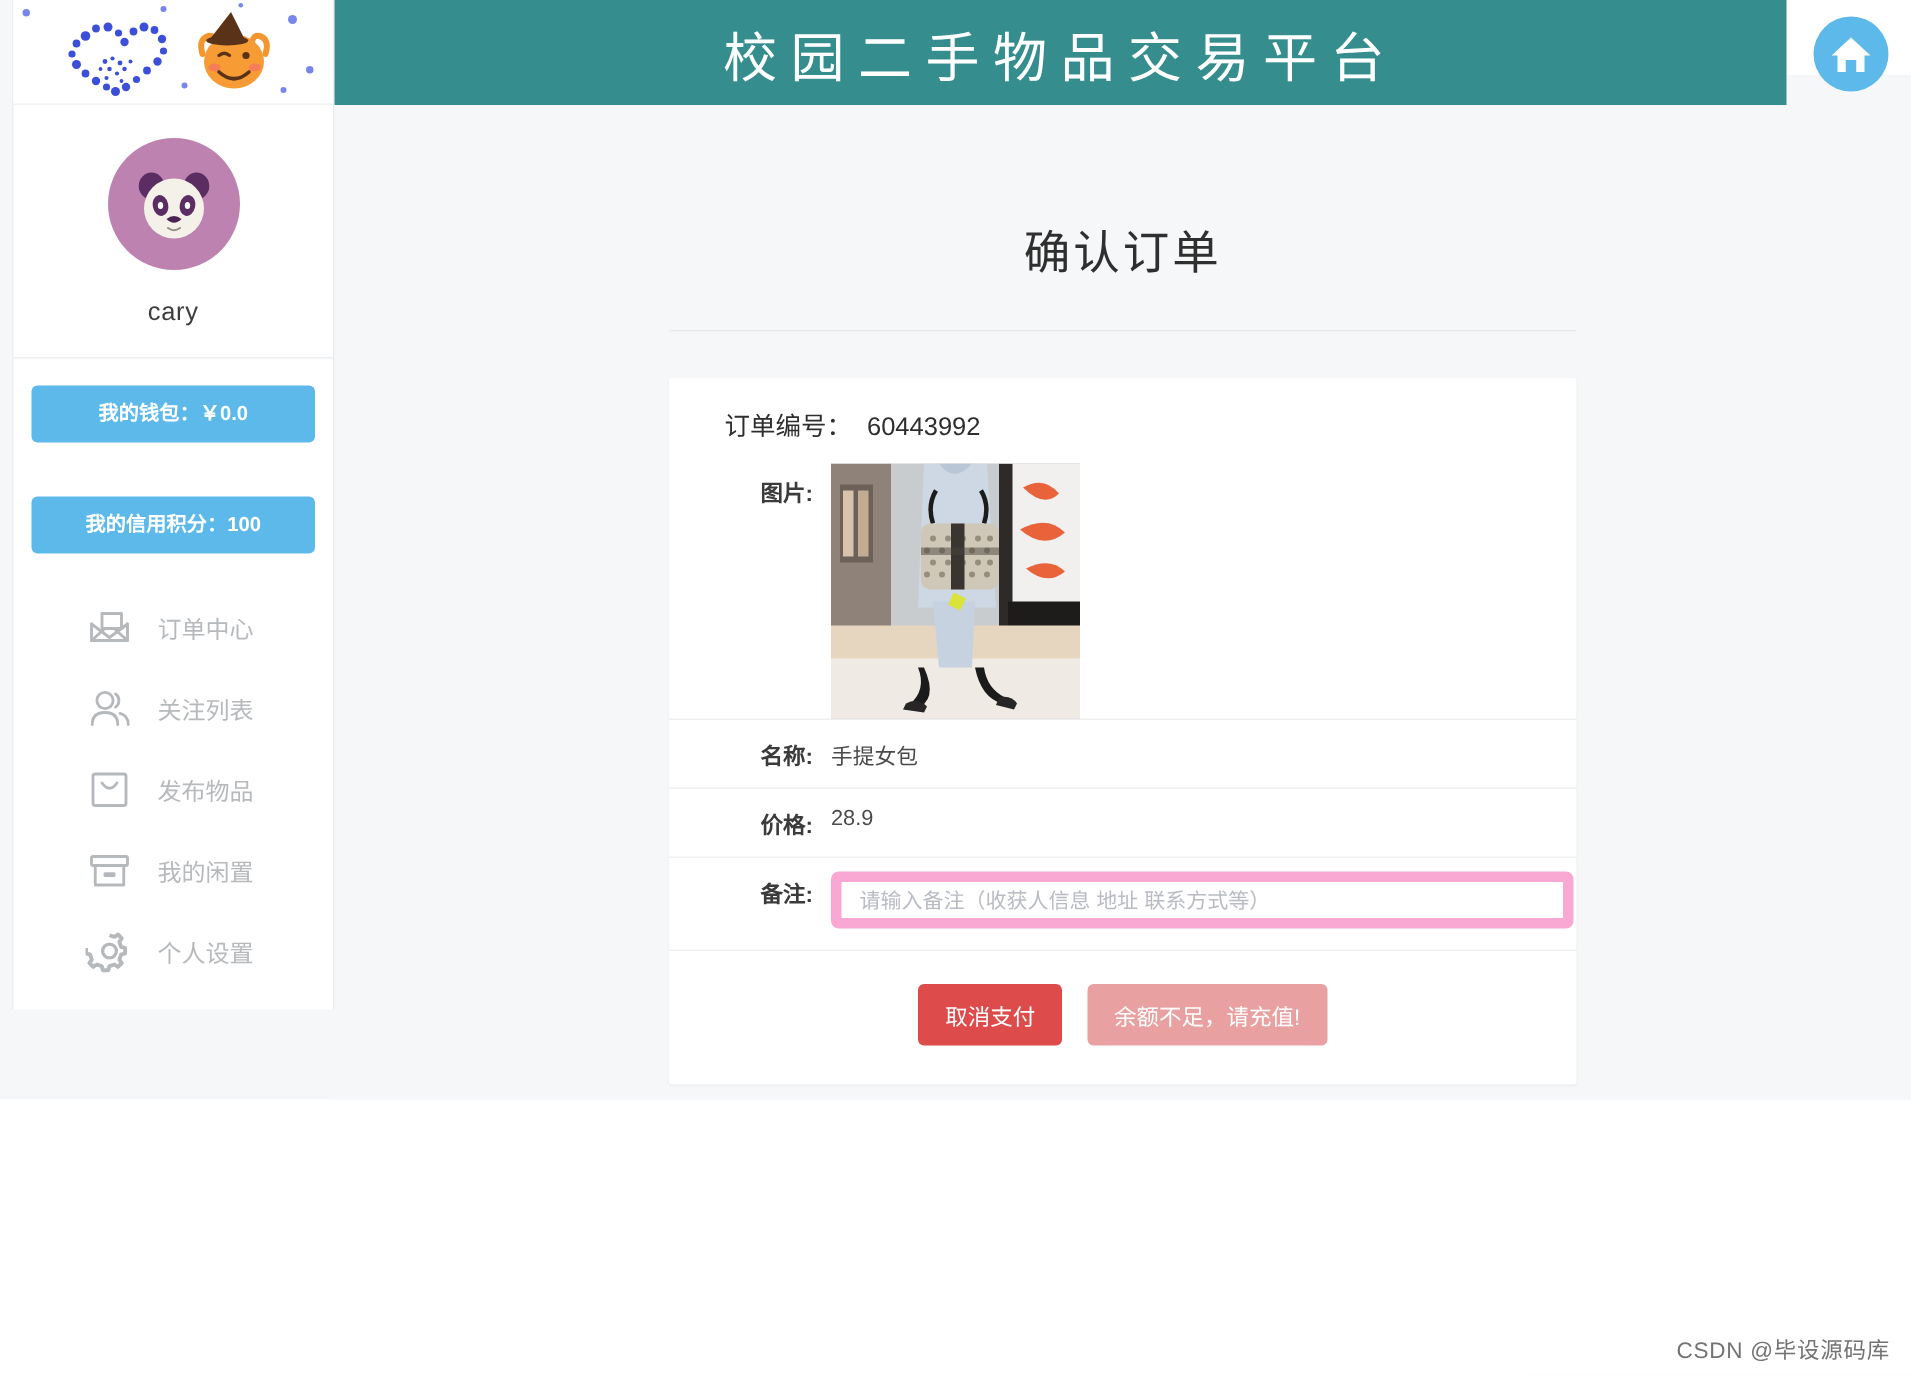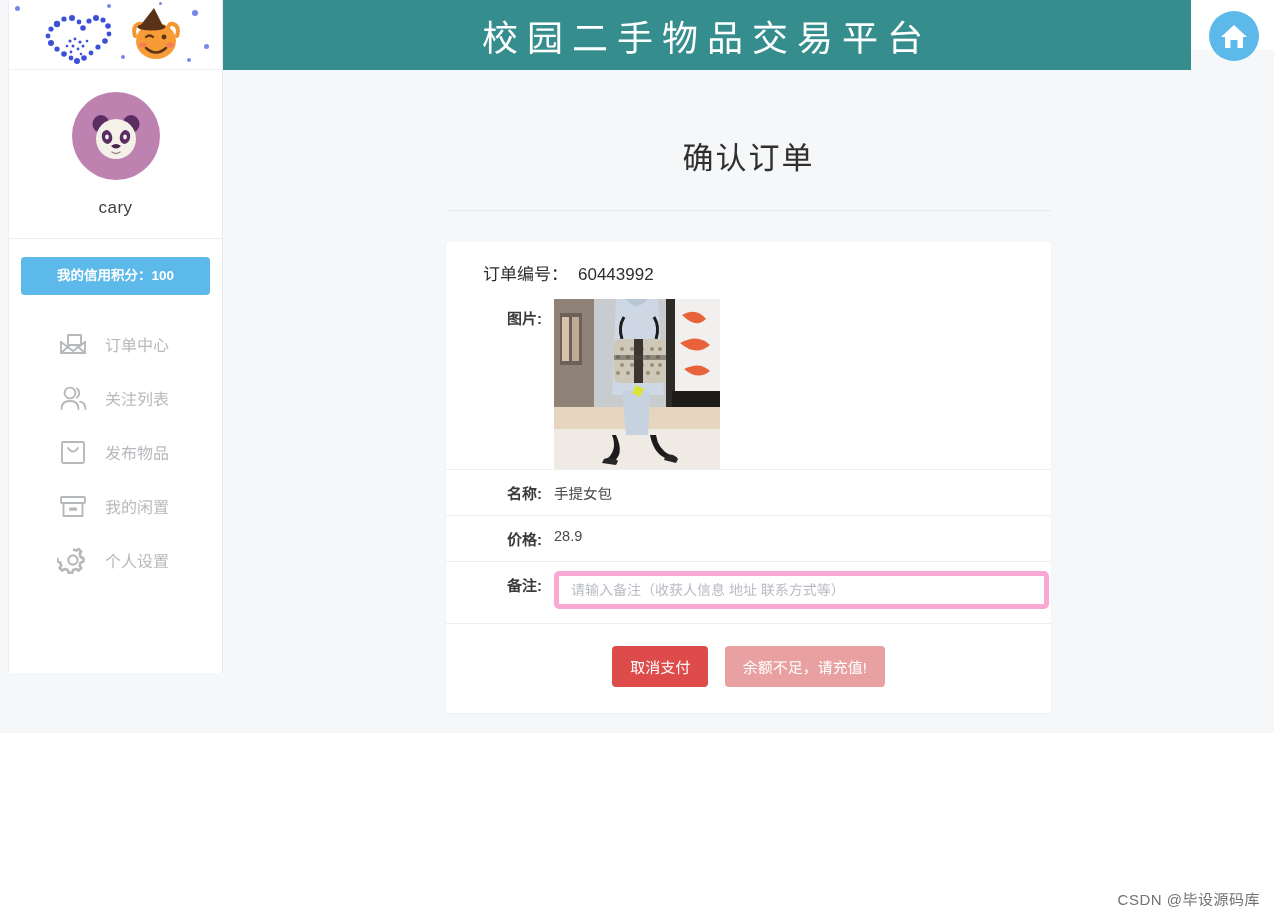--- a/index.html
+++ b/index.html
@@ -179,20 +179,21 @@
     background: #f6f7f9;
   }
 
   .page-title {
     text-align: center;
     font-size: 31px;
     color: #2f2f2f;
     font-weight: 400;
     padding-top: 63px;
     letter-spacing: 2px;
+    margin-top: 10px;
   }
   .title-rule {
     width: 605px;
     margin: 32px auto 0;
     height: 1px;
     background: #e9eaed;
   }
 
   .card {
     width: 605px;
@@ -241,21 +242,21 @@
     display: block;
     overflow: hidden;
     position: relative;
     background: #cfd3d6;
   }
   .product-photo svg { display: block; width: 166px; height: 170px; }
 
   .note-input {
     width: 495px;
     height: 38px;
-    border: 5px solid #f9a8d4;
+    border: 7px solid #f9a8d4;
     border-radius: 5px;
     padding: 0 12px;
     font-size: 14px;
     color: #4a4a4a;
     outline: none;
     font-family: inherit;
     background: #ffffff;
   }
   .note-input::placeholder { color: #b9bcc2; }
   .note-row .fval { padding: 9px 0 14px 0; }
@@ -370,20 +371,21 @@
           <ellipse cx="19" cy="24" rx="1.8" ry="2.4" fill="#ffffff"></ellipse>
           <ellipse cx="37" cy="24" rx="1.8" ry="2.4" fill="#ffffff"></ellipse>
           <path d="M23 33 q5 -4 10 0 q-5 5 -10 0 Z" fill="#4a2450"></path>
           <path d="M24 39 q4 3 8 0" fill="none" stroke="#9a8f86" stroke-width="1.4" stroke-linecap="round"></path>
         </svg>
       </div>
       <div class="username">cary</div>
     </div>
 
     <div class="pill-wrap">
+      <button class="pill">我的钱包：￥0.0</button>
       <button class="pill">我的信用积分：100</button>
     </div>
 
     <nav class="nav">
 
       <a class="nav-item" href="#">
         <span class="nav-icon">
           <svg viewBox="0 0 32 32" fill="none" stroke="#b6b9bc" stroke-width="1.9" stroke-linejoin="round" stroke-linecap="round" aria-hidden="true">
             <path d="M4 14 L4 25 L28 25 L28 14"></path>
             <path d="M11 7 L24 7 L24 17 L11 17 Z" fill="#ffffff"></path>

